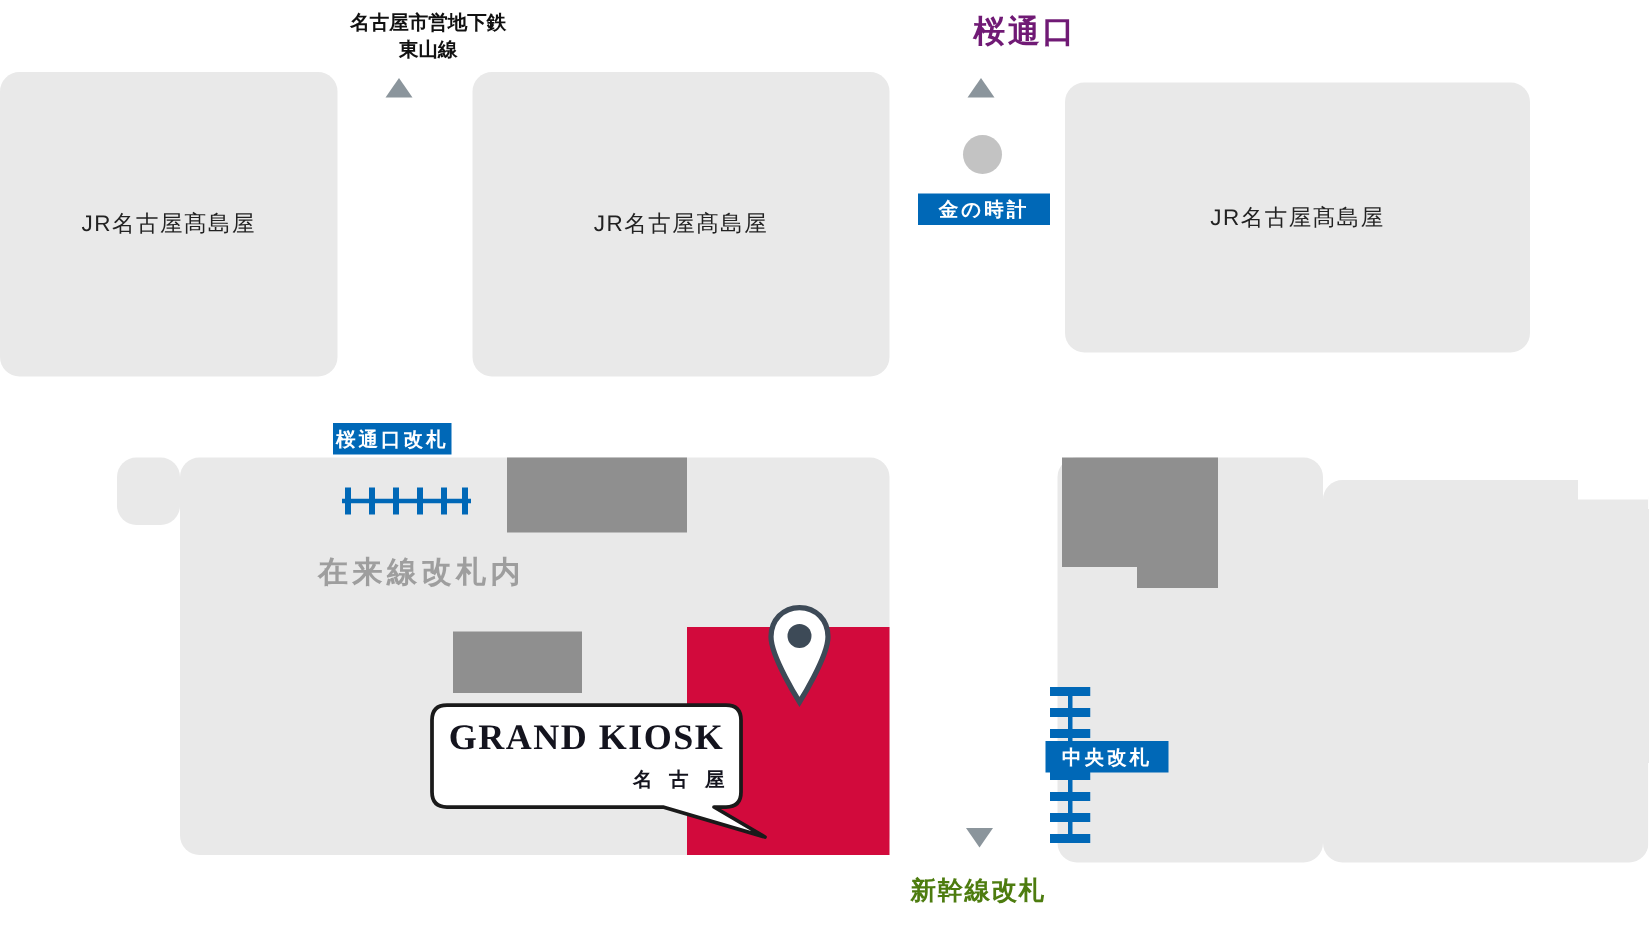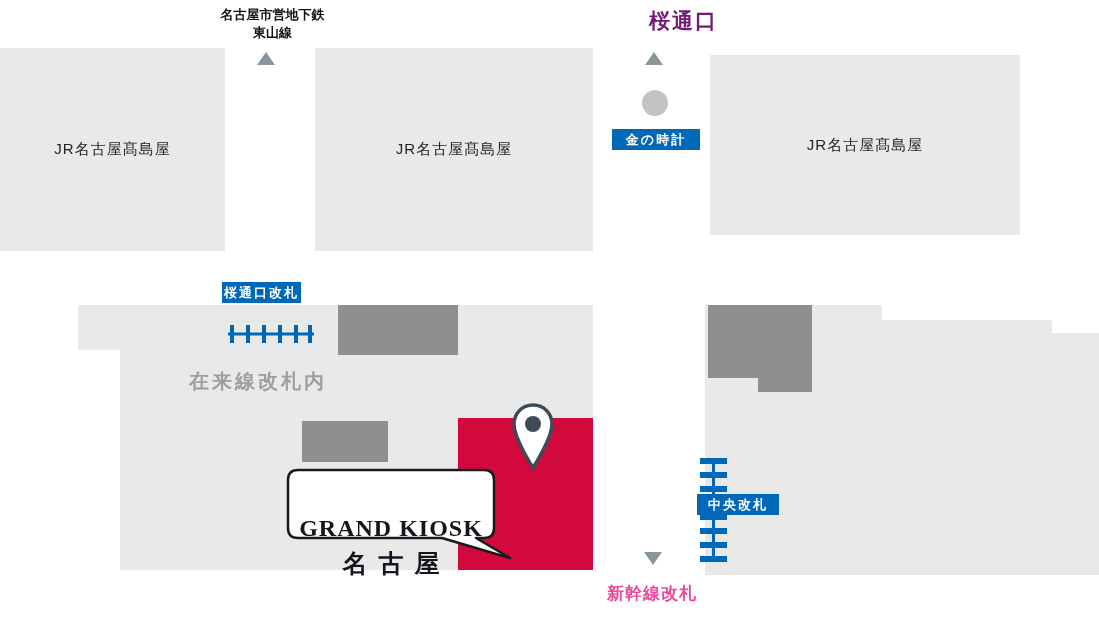--- a/index.html
+++ b/index.html
@@ -1,19 +1,19 @@
 <!DOCTYPE html>
 <html style="--area-gray: #e9e9e9; --building-gray: #8f8f8f; --accent-blue: #0068b7; --kiosk-red: #d20a3c; --arrow-gray: #8b959c; --clock-gray: #c3c3c3; --muted-gray: #9e9e9e; --pin-outline: #3d4a57; --bubble-border: #1a1a1a;"><head>
 <meta charset="utf-8">
 <style>
   html,body{margin:0;padding:0;background:#ffffff;}
   .map{position:relative;width:1099px;height:620px;background:#fff;overflow:hidden;
        font-family:"Liberation Sans","DejaVu Sans",sans-serif;}
   .abs{position:absolute;}
-  .area{background:var(--area-gray,#e9e9e9);}
+  .area{background:var(--area-gray,#e9e9e9);border-radius:13px;}
   .building{background:var(--building-gray,#8f8f8f);}
   .notch{background:#ffffff;}
   .jr-block{display:flex;align-items:center;justify-content:center;
             font-size:15px;font-weight:500;color:#222;letter-spacing:1px;}
   .badge{background:var(--accent-blue,#0068b7);color:#ffffff;font-size:13px;font-weight:bold;
          letter-spacing:2px;text-align:center;height:21px;line-height:21px;}
   .tri-up{width:0;height:0;border-left:9px solid transparent;border-right:9px solid transparent;
           border-bottom:13px solid var(--arrow-gray,#8b959c);}
   .tri-down{width:0;height:0;border-left:9px solid transparent;border-right:9px solid transparent;
             border-top:13px solid var(--arrow-gray,#8b959c);}
@@ -23,29 +23,29 @@
   .muted{font-size:20px;font-weight:bold;color:var(--muted-gray,#9e9e9e);letter-spacing:3px;}
   .red-block{background:var(--kiosk-red,#d20a3c);}
   .gate-icon{color:var(--accent-blue,#0068b7);display:block;}
   .gate-icon line{stroke:currentColor;}
   .gate-icon rect{fill:currentColor;}
   .pin-body{fill:#fff;stroke:var(--pin-outline,#3d4a57);stroke-width:3.5px;}
   .pin-dot{fill:var(--pin-outline,#3d4a57);}
   .bubble-shape{fill:#fff;stroke:var(--bubble-border,#1a1a1a);stroke-width:2.5px;stroke-linejoin:round;}
   .bubble-text{text-align:center;color:#14141e;}
   .bubble-en{font-family:"Liberation Serif","DejaVu Serif",serif;font-size:24px;font-weight:bold;letter-spacing:1px;}
-  .bubble-jp{font-size:25px;font-weight:bold;letter-spacing:11px;text-indent:11px;margin-top:5px;}
-  .shinkansen{font-size:17px;font-weight:bold;color:#ec4899;text-align:center;letter-spacing:1px;}
+  .bubble-jp{font-size:13px;font-weight:bold;letter-spacing:11px;text-indent:11px;margin-top:5px;text-align:right;}
+  .shinkansen{font-size:17px;font-weight:bold;color:#4d7c0f;text-align:center;letter-spacing:1px;}
 </style>
 </head>
 <body>
 
 <div class="map">
 
-  <div class="abs small-title" style="left:200px;top:6px;width:145px;">
+  <div class="abs small-title" style="left:213px;top:6px;width:145px;">
     <div>名古屋市営地下鉄</div>
     <div>東山線</div>
   </div>
   <div class="abs tri-up" style="left:257px;top:52px;"></div>
 
   <div class="abs big-title" style="left:593px;top:7px;width:125px;">桜通口</div>
   <div class="abs tri-up" style="left:645px;top:52px;"></div>
 
   <div class="abs area jr-block" style="left:0;top:48px;width:225px;height:203px;">
     <span>JR名古屋髙島屋</span>
@@ -69,32 +69,32 @@
   <svg class="abs gate-icon" style="left:228px;top:324px;" width="86" height="20" viewBox="0 0 86 20">
     <line x1="0" y1="10" x2="86" y2="10" stroke-width="3"></line>
     <rect x="2" y="1" width="4" height="18"></rect>
     <rect x="18" y="1" width="4" height="18"></rect>
     <rect x="34" y="1" width="4" height="18"></rect>
     <rect x="50" y="1" width="4" height="18"></rect>
     <rect x="66" y="1" width="4" height="18"></rect>
     <rect x="80" y="1" width="4" height="18"></rect>
   </svg>
 
-  <div class="abs muted" style="left:189px;top:368px;">在来線改札内</div>
+  <div class="abs muted" style="left:212px;top:368px;">在来線改札内</div>
 
   <div class="abs red-block" style="left:458px;top:418px;width:135px;height:152px;"></div>
   <svg class="abs" style="left:509px;top:402px;" width="48" height="70" viewBox="0 0 48 70">
     <path class="pin-body" d="M24 3 C13 3 5 11.5 5 22.5 C5 36 24 66 24 66 C24 66 43 36 43 22.5 C43 11.5 35 3 24 3 Z"></path>
     <circle class="pin-dot" cx="24" cy="22" r="8"></circle>
   </svg>
 
   <svg class="abs" style="left:286px;top:468px;" width="232" height="94" viewBox="0 0 232 94">
     <path class="bubble-shape" d="M12 2 H198 Q208 2 208 12 V60 Q208 70 198 70 H190 L224 90 L156 70 H12 Q2 70 2 60 V12 Q2 2 12 2 Z"></path>
   </svg>
-  <div class="abs bubble-text" style="left:288px;top:479px;width:206px;margin-top:36px;">
+  <div class="abs bubble-text" style="left:288px;top:479px;width:206px;">
     <div class="bubble-en">GRAND KIOSK</div>
     <div class="bubble-jp">名古屋</div>
   </div>
 
   <div class="abs area" style="left:705px;top:305px;width:177px;height:270px;"></div>
   <div class="abs area" style="left:882px;top:320px;width:217px;height:255px;"></div>
   <div class="abs notch" style="left:1052px;top:320px;width:47px;height:13px;"></div>
   <div class="abs building" style="left:708px;top:305px;width:104px;height:73px;"></div>
   <div class="abs building" style="left:758px;top:378px;width:54px;height:14px;"></div>
 

